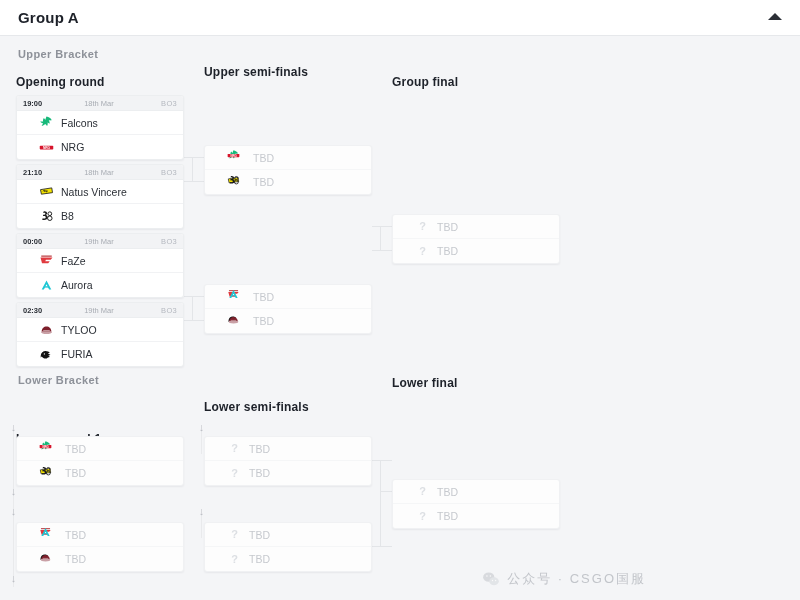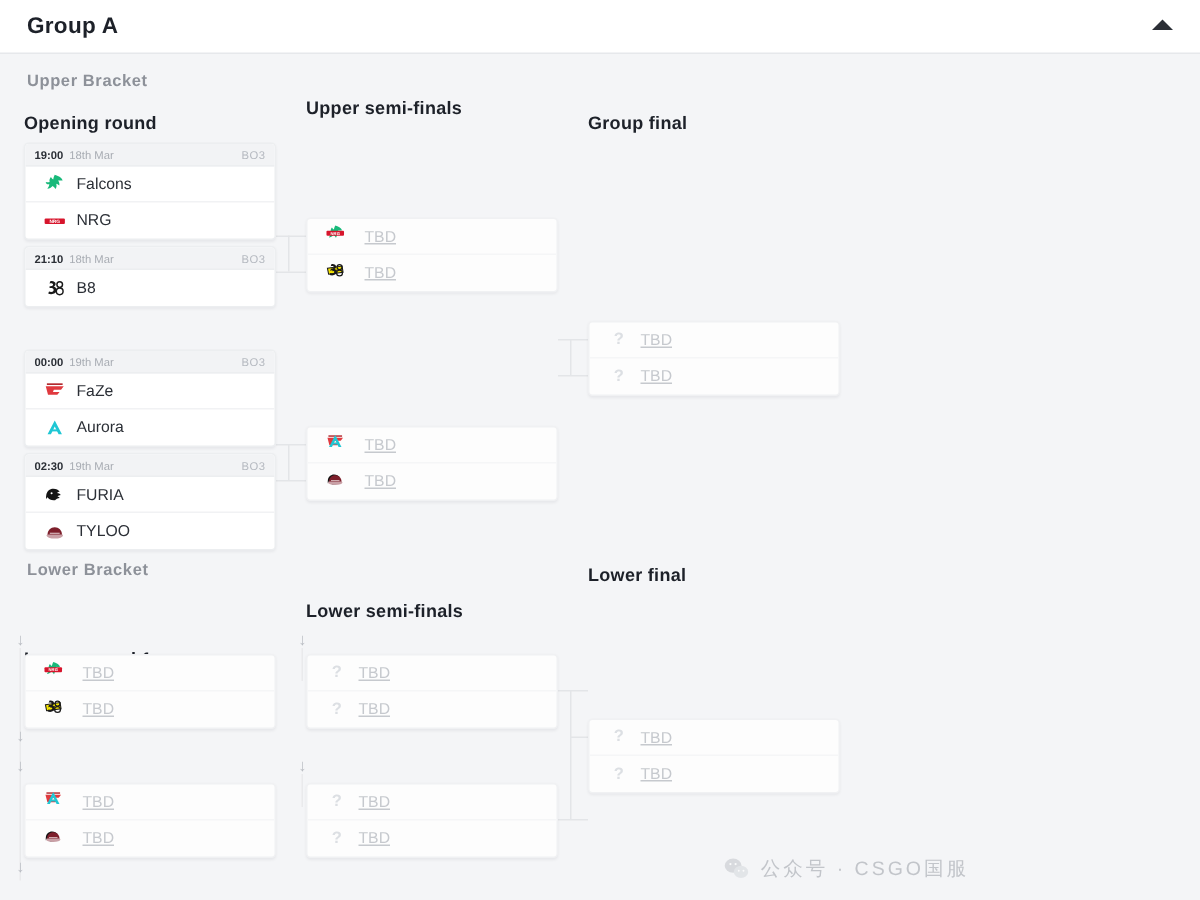--- a/index.html
+++ b/index.html
@@ -44,30 +44,30 @@
     border: 1px solid #eceef0; border-radius: 3px;
     box-shadow: 0 1px 2px rgba(16,22,34,.06);
     overflow: hidden;
   }
   .match-meta {
     height: 15px; background: #f2f3f5; border-bottom: 1px solid #eceef0;
     display: flex; align-items: center; padding: 0 6px;
     font-size: 7.5px; color: #a2a6ad;
   }
   .meta-time { font-weight: bold; color: #2b2f36; margin-right: 4px; }
-  .meta-date { color: #a8acb3; }
+  .meta-date { color: #a8acb3; margin-left: 38px; }
   .meta-bo { margin-left: auto; color: #b5b9c0; letter-spacing: .3px; }
 
   .team-row {
-    height: 24px; display: flex; align-items: center; padding: 0 12px;
+    height: 24px; display: flex; align-items: center; padding: 0 22px;
     border-bottom: 1px solid #f1f2f4;
   }
   .team-row:last-child { border-bottom: none; }
   .team-name { font-size: 10.5px; color: #2b2f36; margin-left: 7px; }
-  .team-row.tbd .team-name { color: #c6c9ce; text-decoration: underline; }
+  .team-row.tbd .team-name { color: #c6c9ce; }
 
   
   .logo {
     width: 15px; height: 15px; flex: 0 0 15px;
     position: relative; display: inline-block;
   }
   .logo svg { display: block; width: 15px; height: 15px; }
 
   
   .match.faded { background: #fdfdfd; border-color: #f0f1f3; }
@@ -159,20 +159,29 @@
     </div>
   <div class="match" id="m-u2" style="left:16px; top:164px;">
       <div class="match-meta">
       <span class="meta-time">21:10</span>
       <span class="meta-date">18th Mar</span>
       <span class="meta-bo">BO3</span>
     </div>
       <div class="team-row">
       <span class="logo">
           <svg viewBox="0 0 20 20">
+            <path d="M2 7.5 L17 5.2 L18 11.5 L3.2 13.6 Z" fill="#f5e400" stroke="#1a1a1a" stroke-width="1.1"></path>
+            <path d="M5 9.6l2.3-1.4.4 2.2 1.7-2 .6 2.3 1.9-1.8" stroke="#1a1a1a" stroke-width="1" fill="none"></path>
+          </svg>
+        </span>
+        <span class="team-name">Natus Vincere</span>
+    </div>
+      <div class="team-row">
+      <span class="logo">
+          <svg viewBox="0 0 20 20">
             <path d="M6.2 3.2c2.6-.5 4.6.8 4.6 2.6 0 1.1-.7 1.9-1.8 2.3 1.6.4 2.6 1.5 2.6 3 0 2.2-2 3.7-4.8 3.7-1 0-1.9-.2-2.6-.5l.7-1.9c.6.3 1.2.4 1.9.4 1.3 0 2.2-.7 2.2-1.7 0-1.1-1-1.7-2.5-1.7H5.4V7.8h.9c1.3 0 2.2-.6 2.2-1.5 0-.8-.6-1.3-1.7-1.3-.5 0-1 .1-1.5.3z" fill="#1a1a1a"></path>
             <circle cx="14.4" cy="6.3" r="2.5" fill="none" stroke="#1a1a1a" stroke-width="1.3"></circle>
             <circle cx="14.4" cy="12.3" r="3" fill="none" stroke="#1a1a1a" stroke-width="1.3"></circle>
           </svg>
         </span>
         <span class="team-name">B8</span>
     </div>
     </div>
   <div class="match" id="m-u3" style="left:16px; top:233px;">
       <div class="match-meta">
@@ -201,35 +210,35 @@
     </div>
   <div class="match" id="m-u4" style="left:16px; top:302px;">
       <div class="match-meta">
       <span class="meta-time">02:30</span>
       <span class="meta-date">19th Mar</span>
       <span class="meta-bo">BO3</span>
     </div>
       <div class="team-row">
       <span class="logo">
           <svg viewBox="0 0 20 20">
-            <path d="M2.4 11c.4-3.4 3-5.8 6.4-5.8 2.6 0 4.4 1.1 5.6 2.4-1 .2-1.8.6-2.4 1.3 1.4.1 2.6.7 3.4 1.7-1.3.1-2.3.5-3 1.2.9.3 1.6.8 2.1 1.6-2 .3-3.3 1-4.2 1.9-2.8.5-5.4-.6-6.8-2.6-.5.5-.8 1-1 1.7-.3-1-.3-2-.1-3.4z" fill="#141414"></path>
-            <circle cx="7.2" cy="9.2" r=".9" fill="#fff"></circle>
-          </svg>
-        </span>
-        <span class="team-name">FURIA</span>
-    </div>
-      <div class="team-row">
-      <span class="logo">
-          <svg viewBox="0 0 20 20">
             <ellipse cx="10" cy="13.4" rx="7.4" ry="2.6" fill="#c9a0a6"></ellipse>
             <path d="M3.6 12.4c0-3.6 2.8-6.4 6.4-6.4s6.4 2.8 6.4 6.4z" fill="#7d1f2b"></path>
             <path d="M5.6 11.4h8.8" stroke="#e8d3d6" stroke-width=".9"></path>
           </svg>
         </span>
         <span class="team-name">TYLOO</span>
+    </div>
+      <div class="team-row">
+      <span class="logo">
+          <svg viewBox="0 0 20 20">
+            <path d="M2.4 11c.4-3.4 3-5.8 6.4-5.8 2.6 0 4.4 1.1 5.6 2.4-1 .2-1.8.6-2.4 1.3 1.4.1 2.6.7 3.4 1.7-1.3.1-2.3.5-3 1.2.9.3 1.6.8 2.1 1.6-2 .3-3.3 1-4.2 1.9-2.8.5-5.4-.6-6.8-2.6-.5.5-.8 1-1 1.7-.3-1-.3-2-.1-3.4z" fill="#141414"></path>
+            <circle cx="7.2" cy="9.2" r=".9" fill="#fff"></circle>
+          </svg>
+        </span>
+        <span class="team-name">FURIA</span>
     </div>
     </div>
 
   <div class="match faded" id="m-us1" style="left:204px; top:145px;">
       <div class="team-row tbd">
       <span class="logo-pair">
         <span class="lp-a"><svg viewBox="0 0 20 20">
               <path d="M10 2c3 1 6 2 7 5-2 .3-3 .2-4 0 1 1.6 1.4 3 1 4.6-1-.8-1.8-1.3-2.7-1.5.6 1.6.4 3.2-.6 4.6-.8-1.3-1.6-2.2-2.6-2.8-1.2 1.4-2.8 2.3-4.7 2.5 1.1-1.4 1.7-2.6 1.8-3.9C3 10.8 2.2 9.8 2 8.4c1.4.4 2.5.4 3.5.1C5 7 5.4 5.4 6.6 4c.6 1 1.2 1.7 2 2.2.2-1.6.7-3 1.4-4.2z" fill="#18b97a"></path>
             </svg></span>
         <span class="lp-b"><svg viewBox="0 0 20 20">

